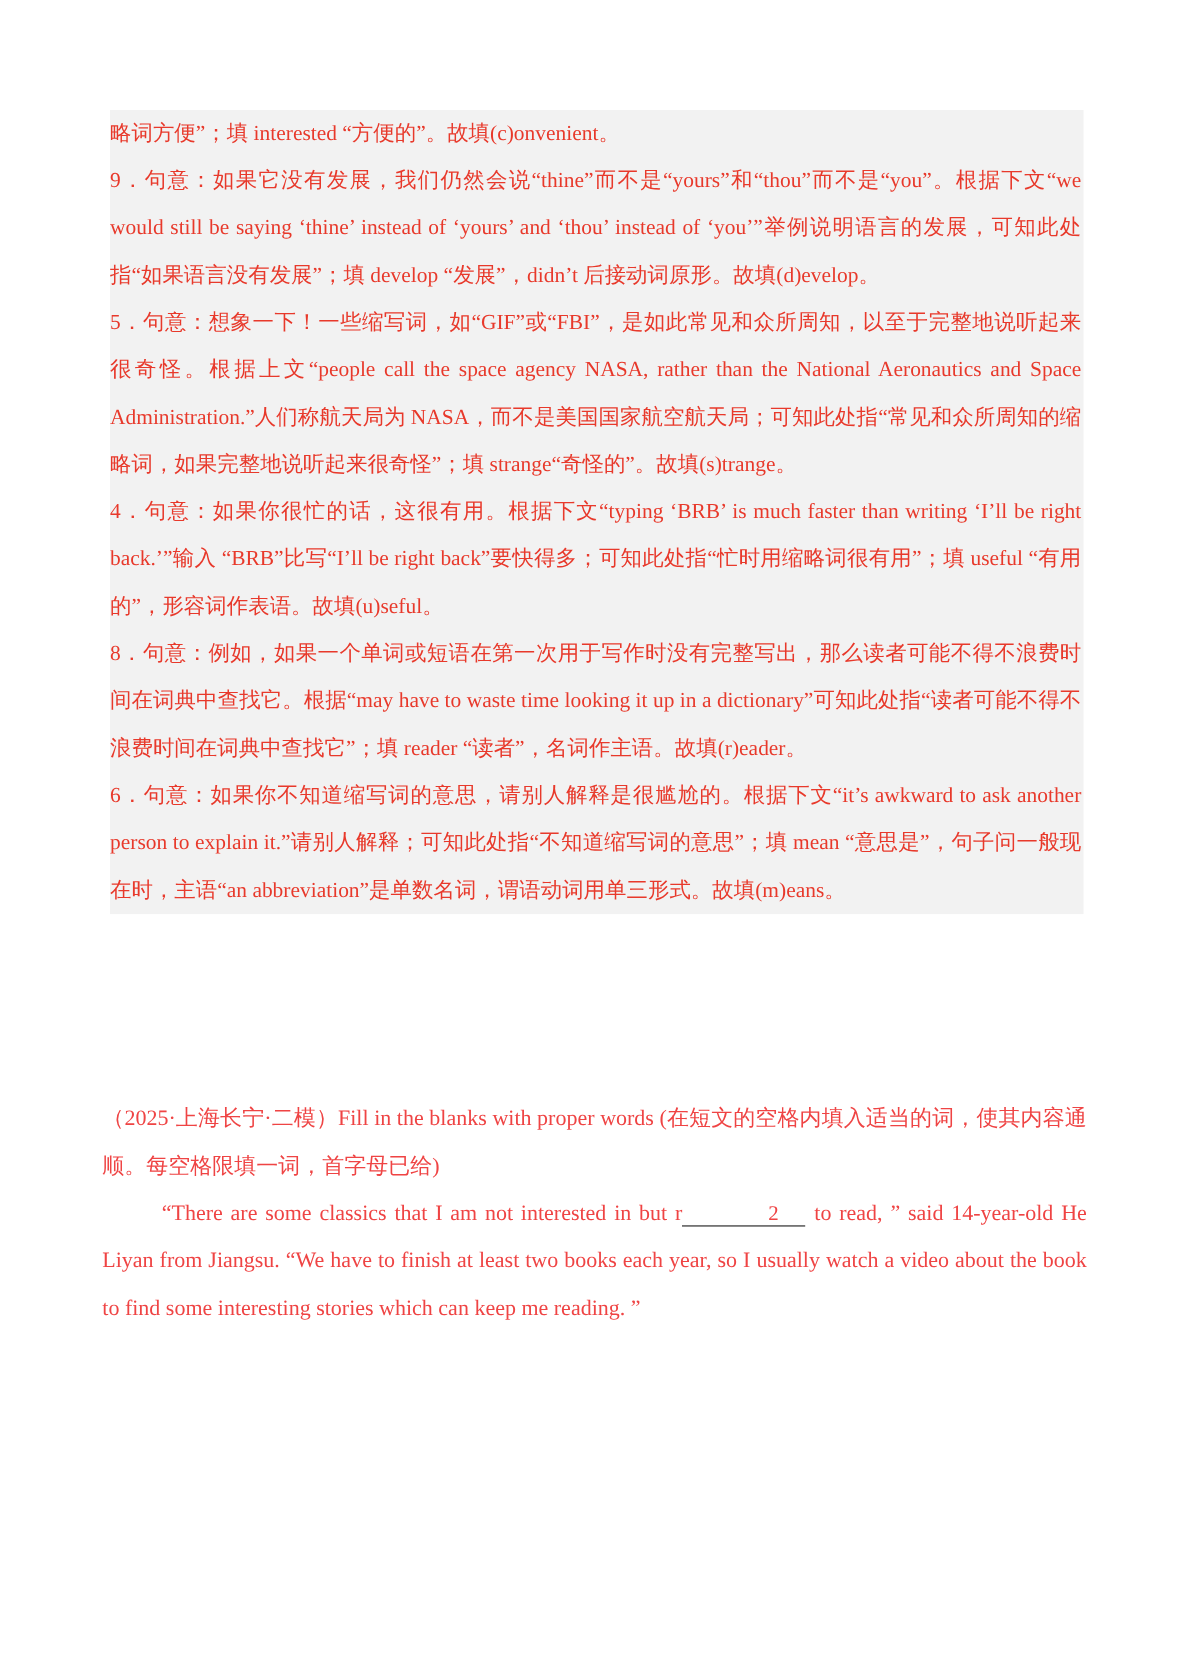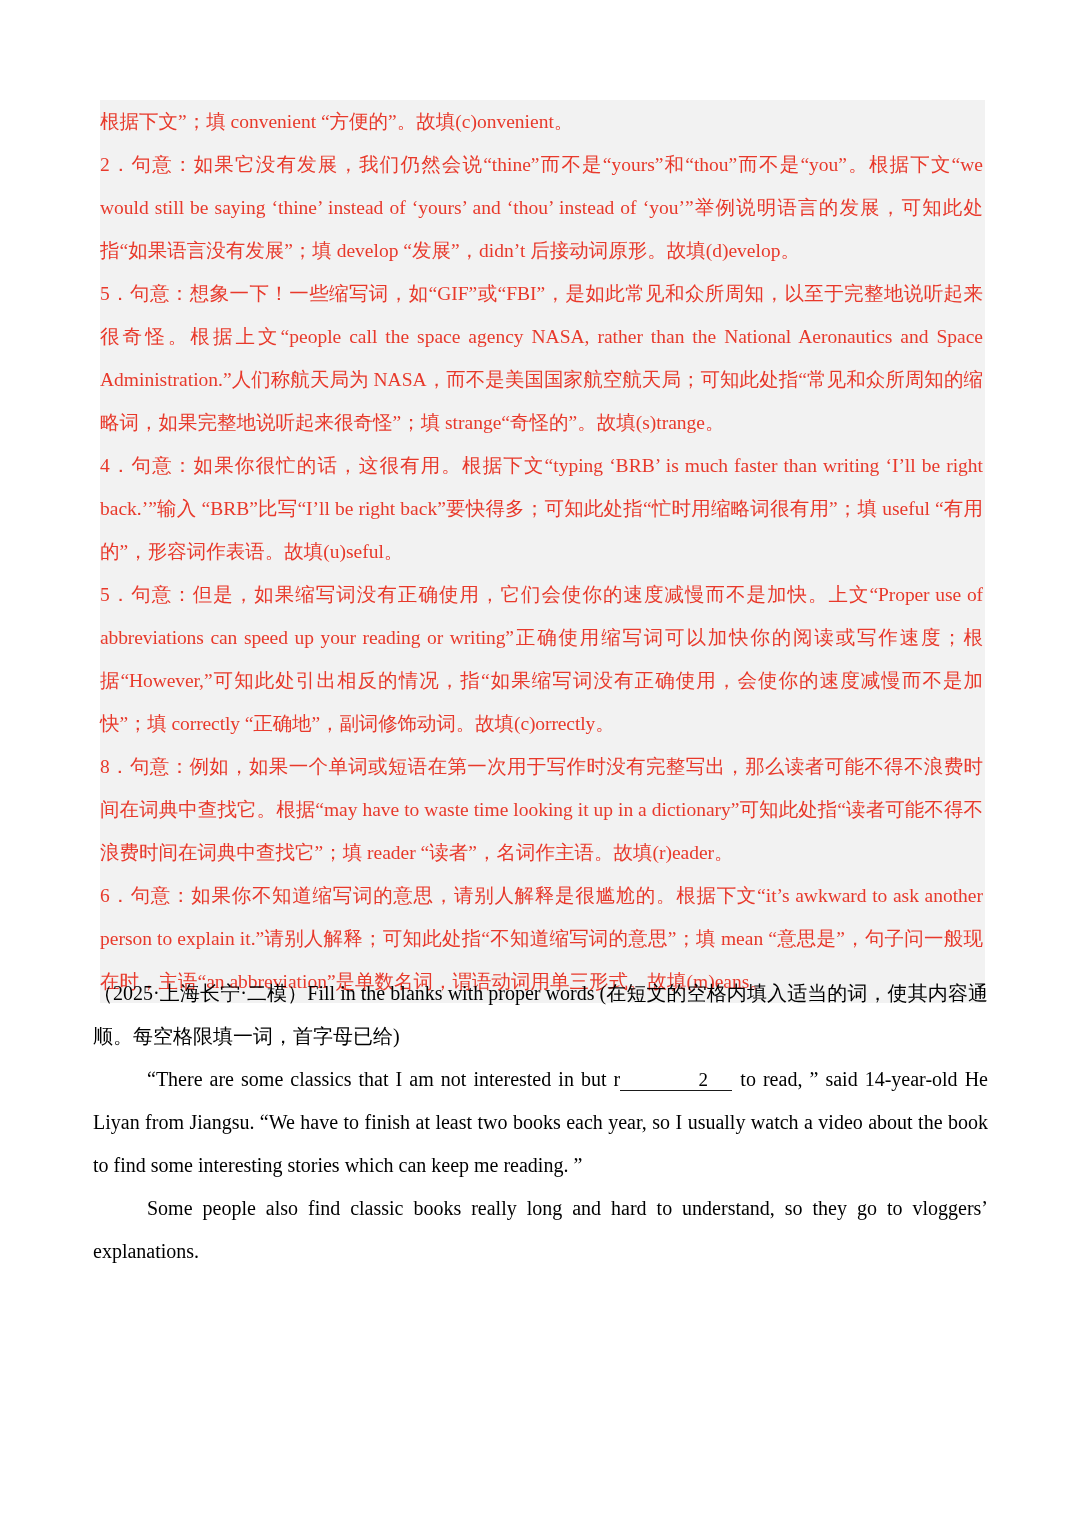--- a/index.html
+++ b/index.html
@@ -45,23 +45,23 @@
     word-break: break-word;
   }
   .ans-p.tight {
     letter-spacing: -0.1px;
   }
 
   
   .prose {
     position: absolute;
     left: 93px;
-    top: 972px;
+    top: 996px;
     width: 895px;
-    color: #000000;
+    color: #ef4444;
   }
 
   .pr-p {
     font-size: 20px;
     line-height: 43px;
     text-align: justify;
     text-justify: inter-ideograph;
     margin: 0;
   }
   .pr-p.indent {
@@ -79,37 +79,35 @@
     vertical-align: baseline;
     font-size: 19px;
   }
 </style>
 </head>
 <body>
 
 <div class="page">
 
   <div class="answer-block">
-    <p class="ans-p">根据下文”；填 convenient “方便的”。故填(c)onvenient。</p>
-    <p class="ans-p">2．句意：如果它没有发展，我们仍然会说“thine”而不是“yours”和“thou”而不是“you”。根据下文“we would still be saying ‘thine’ instead of ‘yours’ and ‘thou’ instead of ‘you’”举例说明语言的发展，可知此处指“如果语言没有发展”；填 develop “发展”，didn’t 后接动词原形。故填(d)evelop。</p>
+    <p class="ans-p">略词方便”；填 interested “方便的”。故填(c)onvenient。</p>
+    <p class="ans-p">9．句意：如果它没有发展，我们仍然会说“thine”而不是“yours”和“thou”而不是“you”。根据下文“we would still be saying ‘thine’ instead of ‘yours’ and ‘thou’ instead of ‘you’”举例说明语言的发展，可知此处指“如果语言没有发展”；填 develop “发展”，didn’t 后接动词原形。故填(d)evelop。</p>
     <p class="ans-p">5．句意：想象一下！一些缩写词，如“GIF”或“FBI”，是如此常见和众所周知，以至于完整地说听起来很奇怪。根据上文“people call the space agency NASA, rather than the National Aeronautics and Space Administration.”人们称航天局为 NASA，而不是美国国家航空航天局；可知此处指“常见和众所周知的缩略词，如果完整地说听起来很奇怪”；填 strange“奇怪的”。故填(s)trange。</p>
     <p class="ans-p">4．句意：如果你很忙的话，这很有用。根据下文“typing ‘BRB’ is much faster than writing ‘I’ll be right back.’”输入 “BRB”比写“I’ll be right back”要快得多；可知此处指“忙时用缩略词很有用”；填 useful “有用的”，形容词作表语。故填(u)seful。</p>
-    <p class="ans-p tight">5．句意：但是，如果缩写词没有正确使用，它们会使你的速度减慢而不是加快。上文“Proper use of abbreviations can speed up your reading or writing”正确使用缩写词可以加快你的阅读或写作速度；根据“However,”可知此处引出相反的情况，指“如果缩写词没有正确使用，会使你的速度减慢而不是加快”；填 correctly “正确地”，副词修饰动词。故填(c)orrectly。</p>
     <p class="ans-p">8．句意：例如，如果一个单词或短语在第一次用于写作时没有完整写出，那么读者可能不得不浪费时间在词典中查找它。根据“may have to waste time looking it up in a dictionary”可知此处指“读者可能不得不浪费时间在词典中查找它”；填 reader “读者”，名词作主语。故填(r)eader。</p>
     <p class="ans-p">6．句意：如果你不知道缩写词的意思，请别人解释是很尴尬的。根据下文“it’s awkward to ask another person to explain it.”请别人解释；可知此处指“不知道缩写词的意思”；填 mean “意思是”，句子问一般现在时，主语“an abbreviation”是单数名词，谓语动词用单三形式。故填(m)eans。</p>
   </div>
 
   <div class="prose">
 
     <p class="pr-p">（2025·上海长宁·二模）Fill in the blanks with proper words (在短文的空格内填入适当的词，使其内容通顺。每空格限填一词，首字母已给)</p>
 
 
 
     <p class="pr-p indent">
       <span>“There are some classics that I am not interested in but r</span><span class="blank">2</span>
       <span>to read, ” said 14-year-old He Liyan from Jiangsu. “We have to finish at least two books each year, so I usually watch a video about the book to find some interesting stories which can keep me reading. ”</span>
     </p>
 
-    <p class="pr-p indent">Some people also find classic books really long and hard to understand, so they go to vloggers’ explanations.</p>
 
   </div>
 
 </div>
 
 </body></html>

